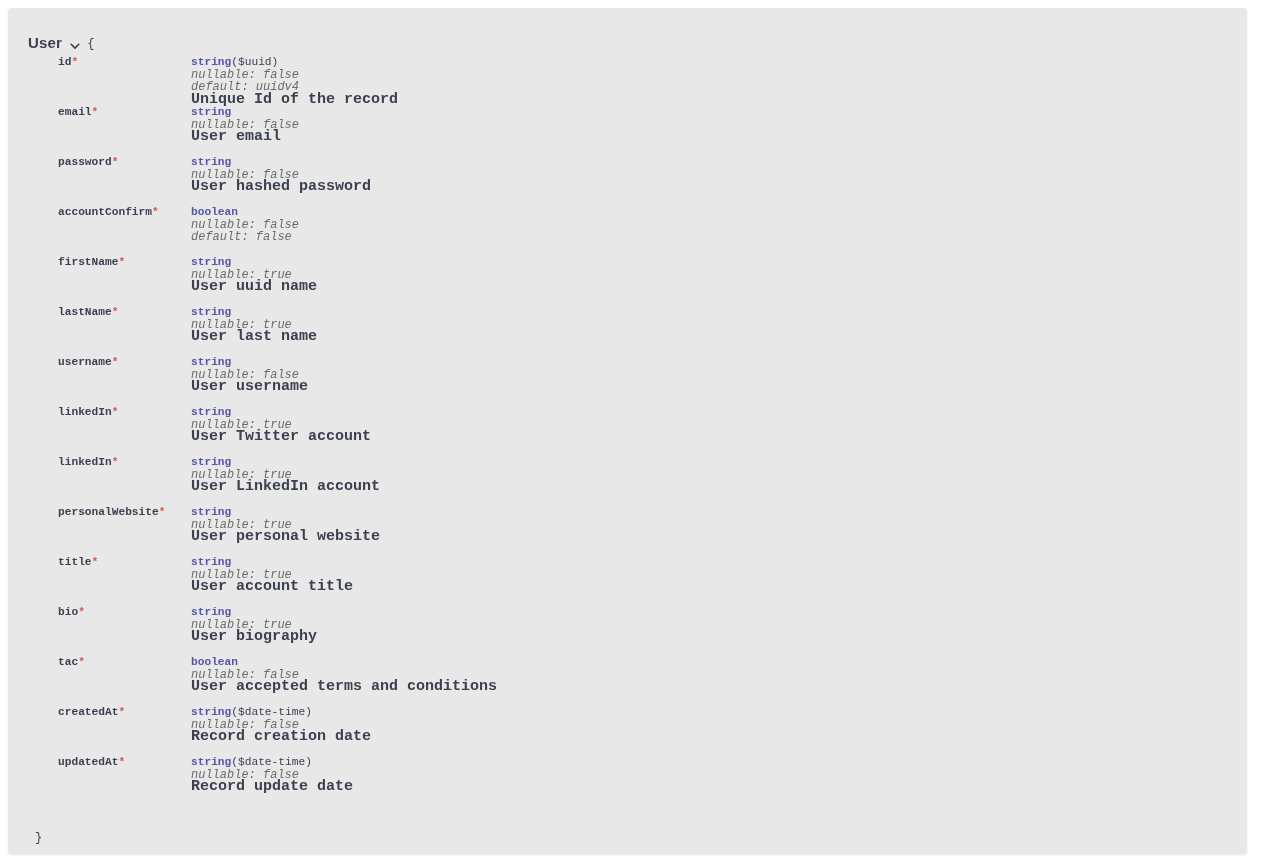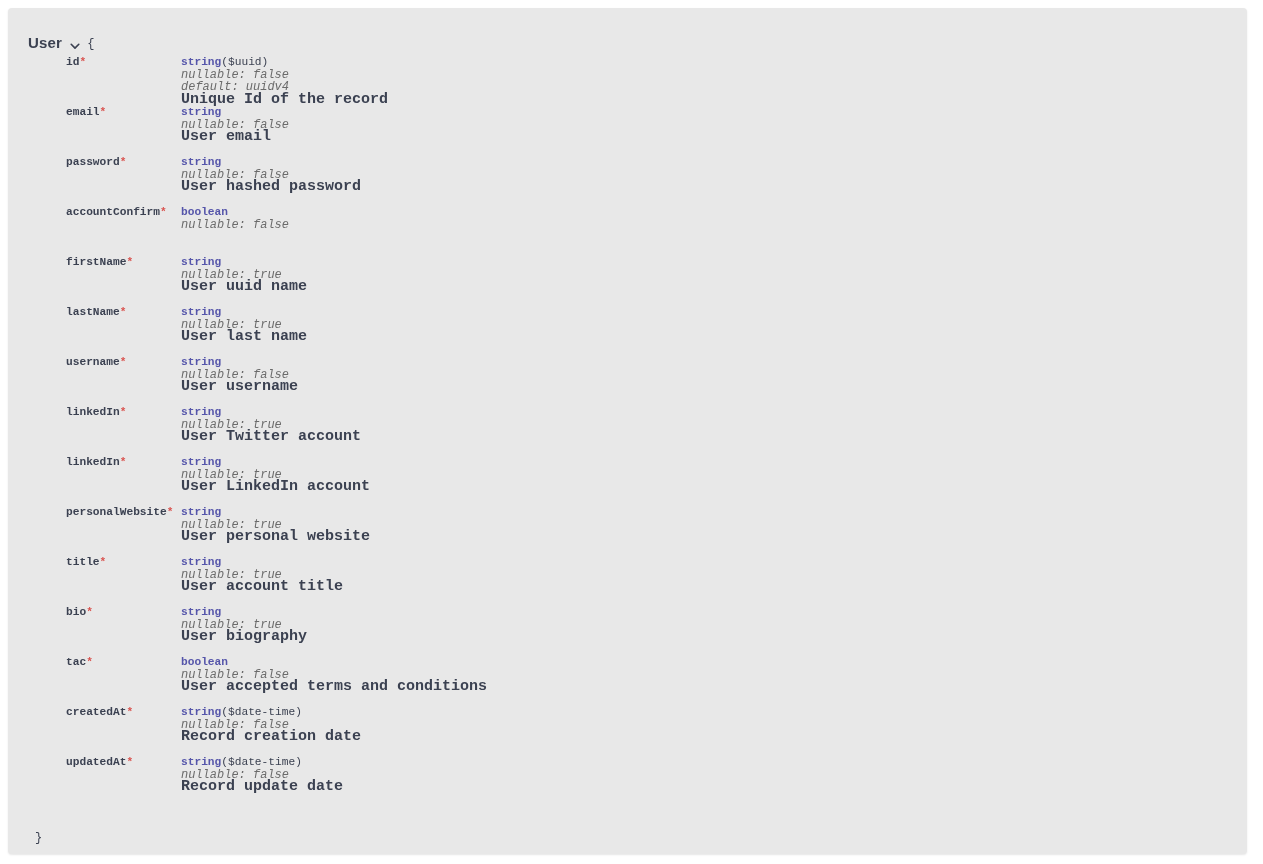--- a/index.html
+++ b/index.html
@@ -68,21 +68,20 @@
     font-size: 12px;
     color: #3b4151;
   }
 
   
   #properties {
     position: absolute;
     left: 0;
     top: 48px;
     width: 100%;
-    padding-left: 8px;
   }
   .prop-row {
     position: relative;
     height: 50px;
   }
   .prop-name {
     position: absolute;
     left: 50px;
     top: 0;
     font-family: "Liberation Mono", "DejaVu Sans Mono", monospace;
@@ -91,21 +90,21 @@
     color: #3b4151;
     white-space: nowrap;
     line-height: 12.7px;
   }
   .required-star {
     color: #d9534f;
     font-weight: bold;
   }
   .prop-detail {
     position: absolute;
-    left: 165px;
+    left: 183px;
     top: 0;
     line-height: 12.7px;
     white-space: nowrap;
   }
   .prop-type-line {
     font-family: "Liberation Mono", "DejaVu Sans Mono", monospace;
     font-size: 11.2px;
     line-height: 12.7px;
   }
   .type-name {
@@ -170,20 +169,21 @@
           <div class="prop-type-line"><span class="type-name">string</span></div>
           <div class="prop-meta">nullable: false</div>
           <div class="prop-desc">User hashed password</div>
         </div>
       </div>
       <div class="prop-row">
         <div class="prop-name"><span>accountConfirm</span><span class="required-star">*</span></div>
         <div class="prop-detail">
           <div class="prop-type-line"><span class="type-name">boolean</span></div>
           <div class="prop-meta">nullable: false</div>
+          <div class="prop-meta">default: false</div>
         </div>
       </div>
       <div class="prop-row">
         <div class="prop-name"><span>firstName</span><span class="required-star">*</span></div>
         <div class="prop-detail">
           <div class="prop-type-line"><span class="type-name">string</span></div>
           <div class="prop-meta">nullable: true</div>
           <div class="prop-desc">User uuid name</div>
         </div>
       </div>

